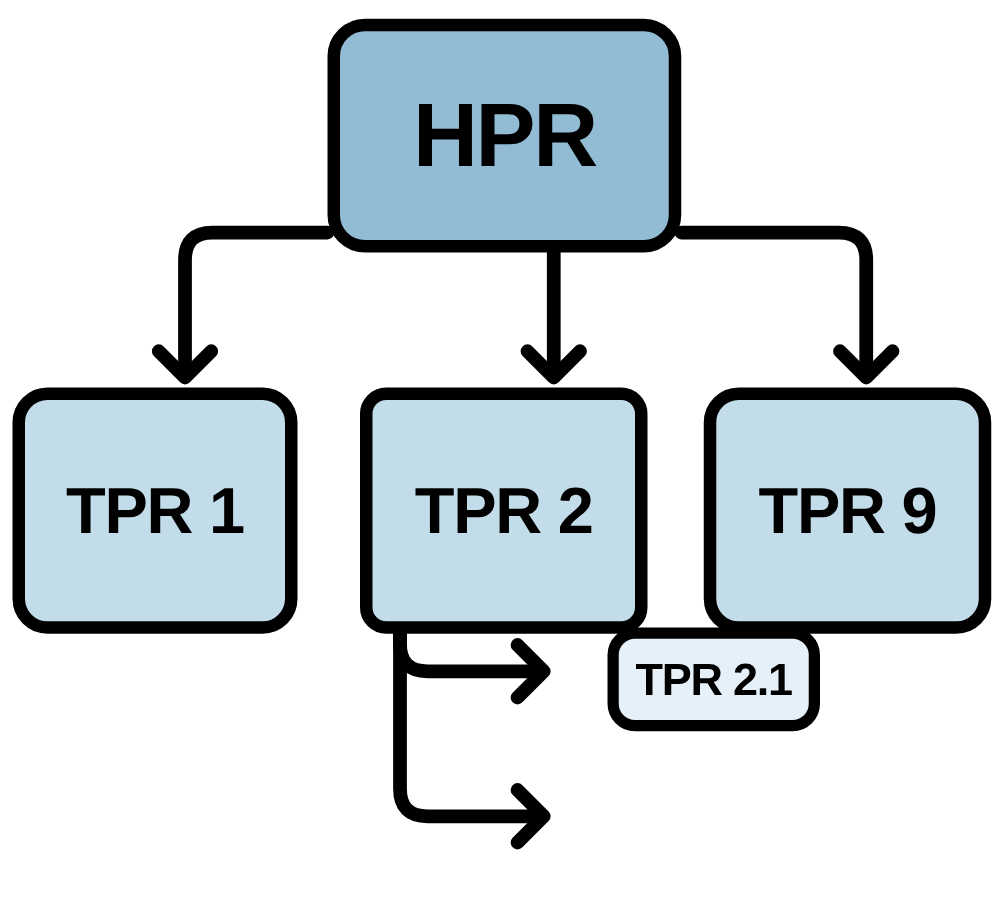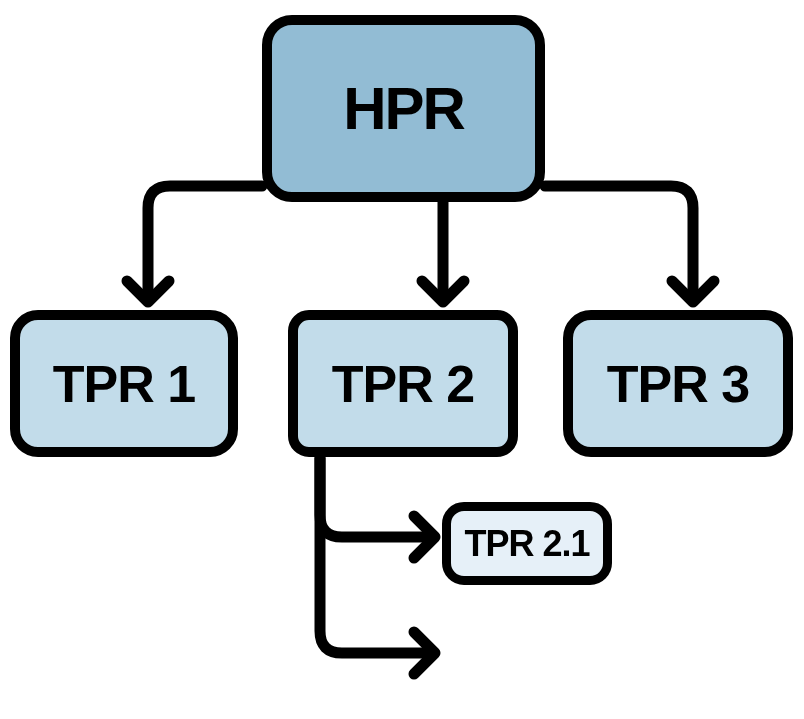--- a/index.html
+++ b/index.html
@@ -40,45 +40,45 @@
     justify-content: center;
     color: #000000;
     font-weight: 700;
     text-align: center;
   }
   .node-root {
     left: 262px;
     top: 15px;
     width: 283px;
     height: 187px;
-    font-size: 60px;
+    font-size: 72px;
     letter-spacing: -2px;
   }
   .node-l2 {
     top: 310px;
     width: 230px;
-    height: 147px;
+    height: 197px;
     font-size: 52px;
     letter-spacing: -1px;
     border-radius: 28px;
     text-align: right;
   }
   .node-tpr1 { left: 10px; width: 228px; }
   .node-tpr2 { left: 288px; }
   .node-tpr3 { left: 563px; }
   .node-l3 {
     left: 442px;
     width: 170px;
     height: 85px;
     font-size: 36px;
     letter-spacing: -1px;
     border: 9px solid #000000;
     border-radius: 22px;
   }
-  .node-tpr21 { top: 502px; height: 83px; }
+  .node-tpr21 { top: 502px; height: 83px; margin-left: 44px; }
   .node-tpr22 { top: 625px; }
 </style>
 </head>
 <body>
 
 <div class="canvas" style="background-color: rgb(255, 255, 255);">
 
   <svg class="edges" viewBox="0 0 804 719" xmlns="http://www.w3.org/2000/svg" aria-hidden="true" style="color: rgb(0, 0, 0);">
 
     <g>
@@ -113,21 +113,21 @@
 
   <div class="node node-l2 node-tpr1" style="background-color: rgb(194, 220, 234);">
     <span>TPR 1</span>
   </div>
 
   <div class="node node-l2 node-tpr2" style="background-color: rgb(194, 220, 234); border-radius: 21px;">
     <span>TPR 2</span>
   </div>
 
   <div class="node node-l2 node-tpr3" style="background-color: rgb(194, 220, 234);">
-    <span>TPR 3</span>
+    <span>TPR 9</span>
   </div>
 
   <div class="node node-l3 node-tpr21" style="background-color: rgb(230, 240, 248);">
     <span>TPR 2.1</span>
   </div>
 
 
 </div>
 
 </body></html>

